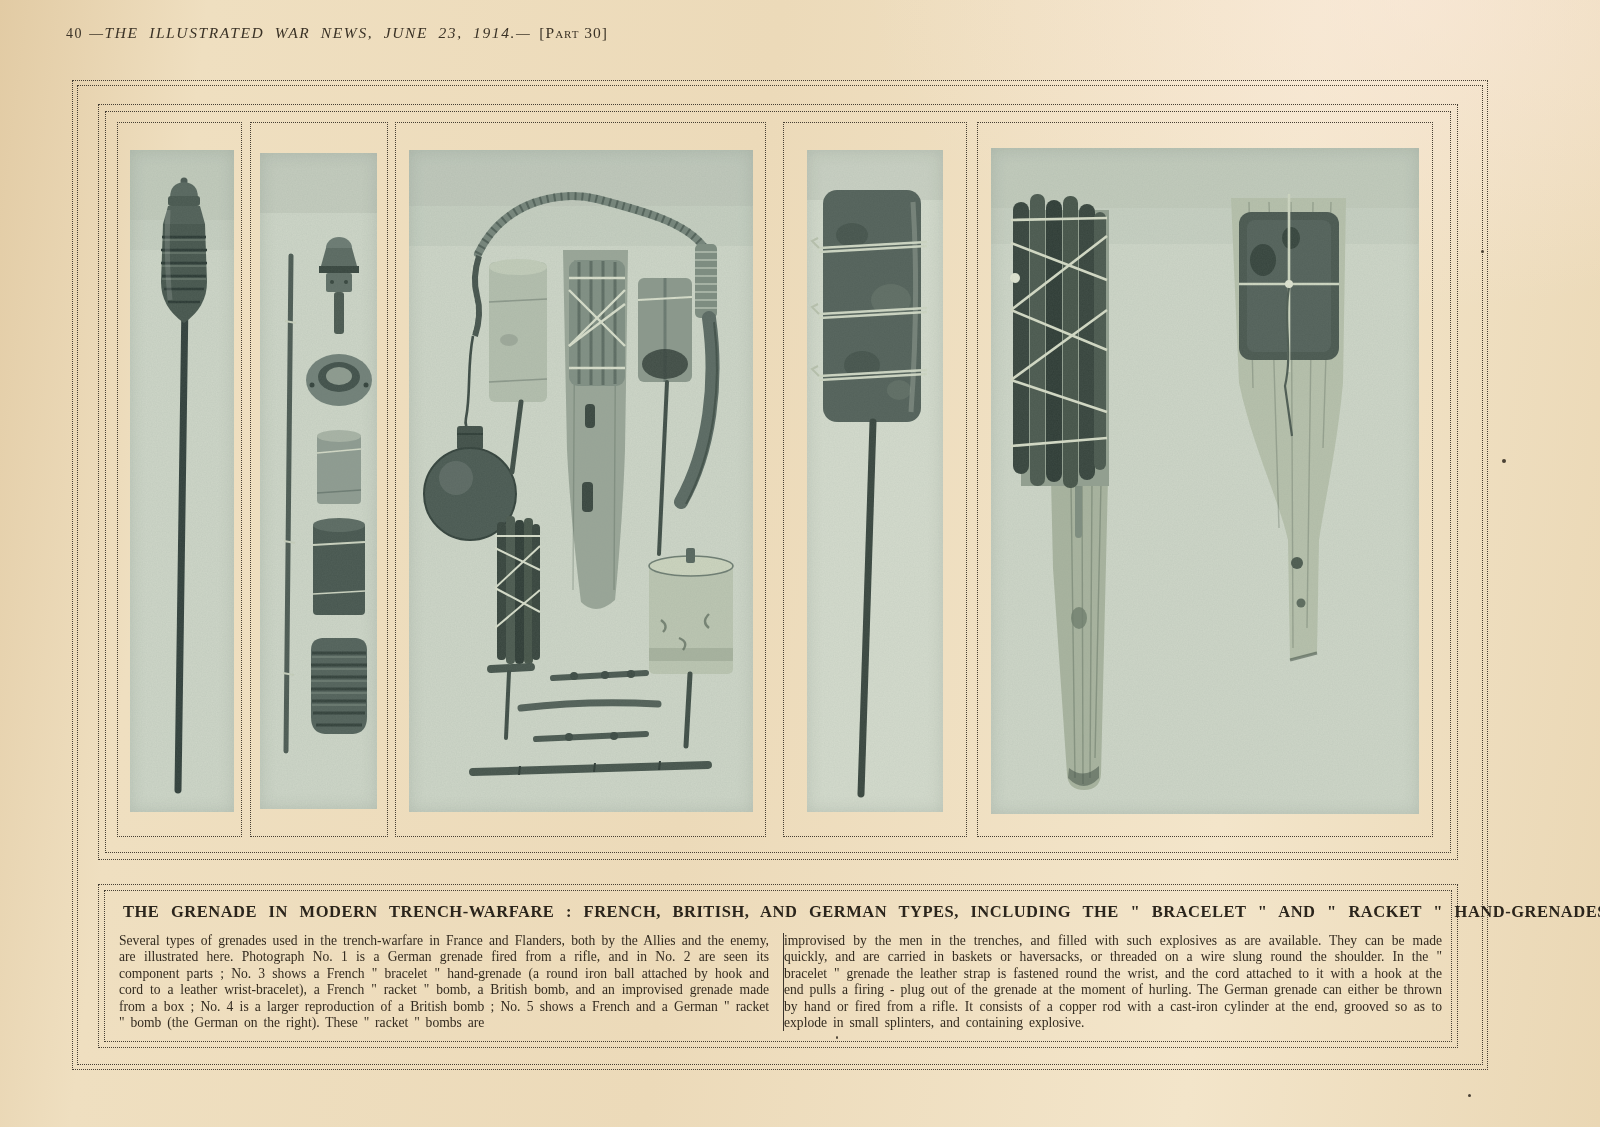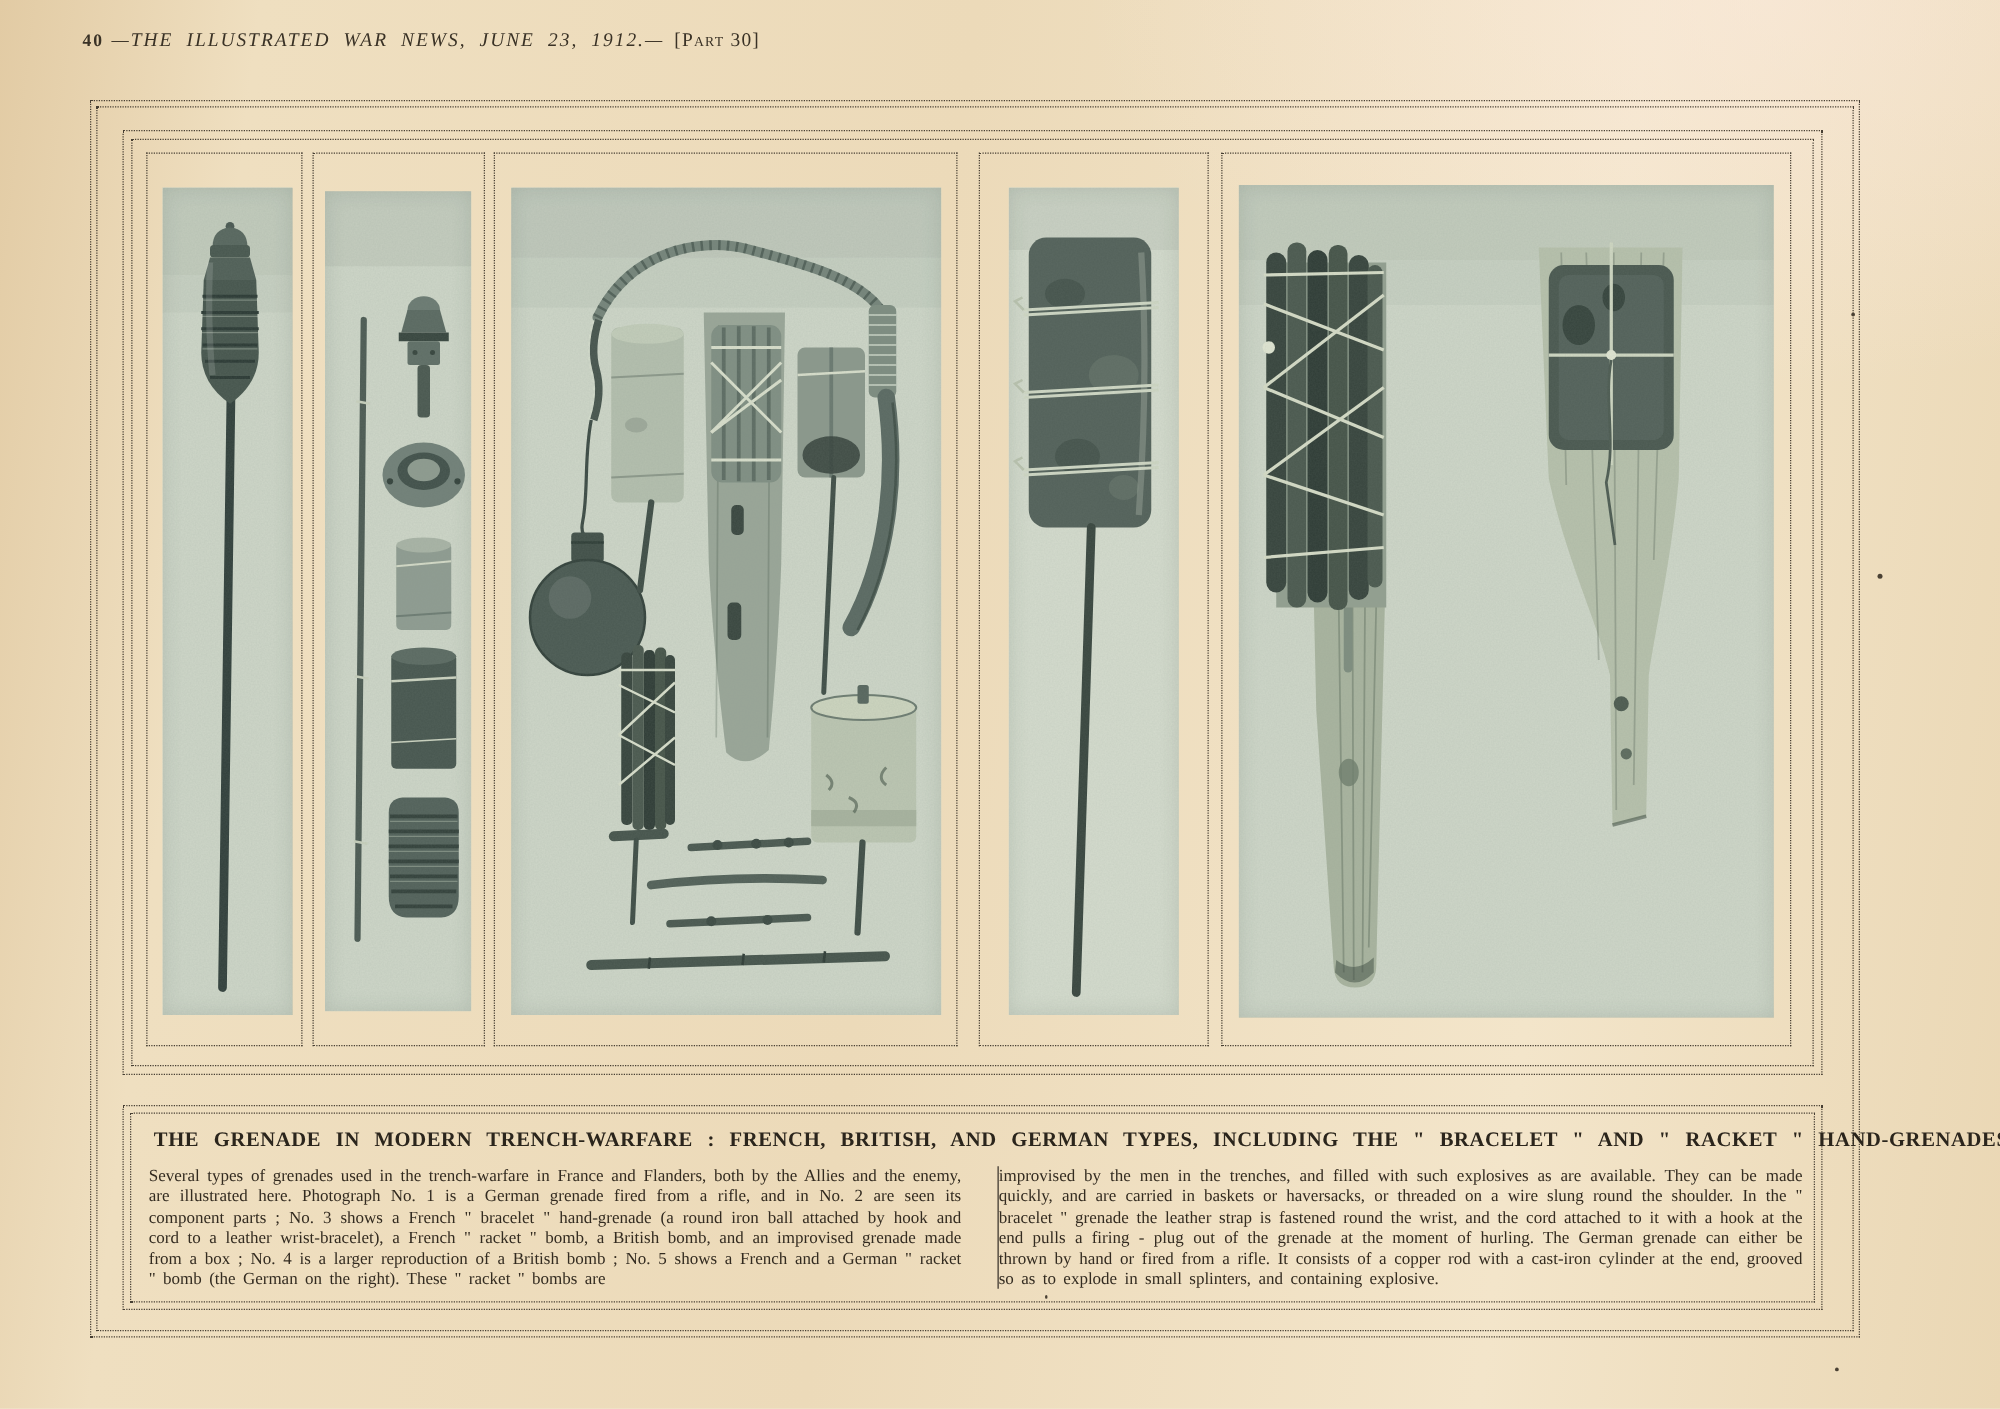--- a/index.html
+++ b/index.html
@@ -6,21 +6,21 @@
   body{width:1600px;height:1127px;overflow:hidden;font-family:"Liberation Serif",serif;}
   .page{position:relative;width:1600px;height:1127px;
     background-color:#eedcbd;
     background-image:
       radial-gradient(ellipse 900px 520px at 88% 0%, rgba(252,235,224,0.55), rgba(252,235,224,0) 60%),
       linear-gradient(97deg,#e2cba4 0%,#efdfc0 12%,#ecdab9 45%,#f3e5ca 76%,#ead7b4 100%);
     color:#2e2820;}
   
   .header{position:absolute;left:66px;top:24px;font-size:15.5px;letter-spacing:1.6px;
     color:#3a3226;white-space:nowrap;}
-  .header .num{font-style:normal;font-size:14px;padding-right:6px;font-weight:bold;}
+  .header .num{font-style:normal;font-size:14px;padding-right:6px;}
   .header .mast{font-style:italic;word-spacing:5px;}
   .header .part{font-style:normal;font-variant:small-caps;padding-left:8px;letter-spacing:1px;}
   
   .dframe{position:absolute;border:1px dotted #473f33;}
   .dframe .in{position:absolute;border:1px dotted #473f33;}
   .frame-outer{left:72px;top:80px;width:1414px;height:988px;}
   .frame-outer .in{left:4px;top:4px;right:4px;bottom:4px;}
   .frame-photos{left:98px;top:104px;width:1358px;height:754px;}
   .frame-photos .in{left:6px;top:6px;right:6px;bottom:6px;}
   .frame-caption{left:98px;top:884px;width:1358px;height:162px;}
@@ -37,33 +37,33 @@
   .ph1{left:12px;top:27px;width:104px;height:662px;}
   .ph2{left:9px;top:30px;width:117px;height:656px;}
   .ph3{left:13px;top:27px;width:344px;height:662px;}
   .ph4{left:23px;top:27px;width:136px;height:662px;background:#d4dbcd;}
   .ph5{left:13px;top:25px;width:428px;height:666px;}
   
   .caption-content{position:absolute;left:103px;top:889px;width:1349px;height:152px;}
   .caption-title{position:absolute;left:20px;top:13px;width:1128px;
     font-weight:bold;font-size:16.5px;letter-spacing:0.5px;word-spacing:7px;
     text-align:justify;text-align-last:justify;color:#2b251c;white-space:nowrap;}
-  .caption-body{position:absolute;left:16px;right:10px;top:44px;display:flex;gap:15px;}
+  .caption-body{position:absolute;left:16px;right:10px;top:44px;display:flex;}
   .cap-col{font-size:13.6px;line-height:16.4px;text-align:justify;word-spacing:2.5px;color:#332b20;}
   .col-left{width:650px;padding-right:14px;}
   .col-right{flex:1;border-left:1.5px solid #3a332b;}
   .speck{position:absolute;border-radius:50%;background:#4a4134;}
 </style>
 </head>
 <body>
 
 <div class="page">
 
   <div class="header">
-    <span class="num">40</span><span class="mast">—THE  ILLUSTRATED  WAR  NEWS,  JUNE  23,  1912.—</span><span class="part">[Part 30]</span>
+    <span class="num">40</span><span class="mast">—THE  ILLUSTRATED  WAR  NEWS,  JUNE  23,  1914.—</span><span class="part">[Part 30]</span>
   </div>
 
   <div class="dframe frame-outer">
       <div class="in"></div>
     </div>
   <div class="dframe frame-photos">
       <div class="in"></div>
     </div>
   <div class="dframe frame-caption">
       <div class="in"></div>

